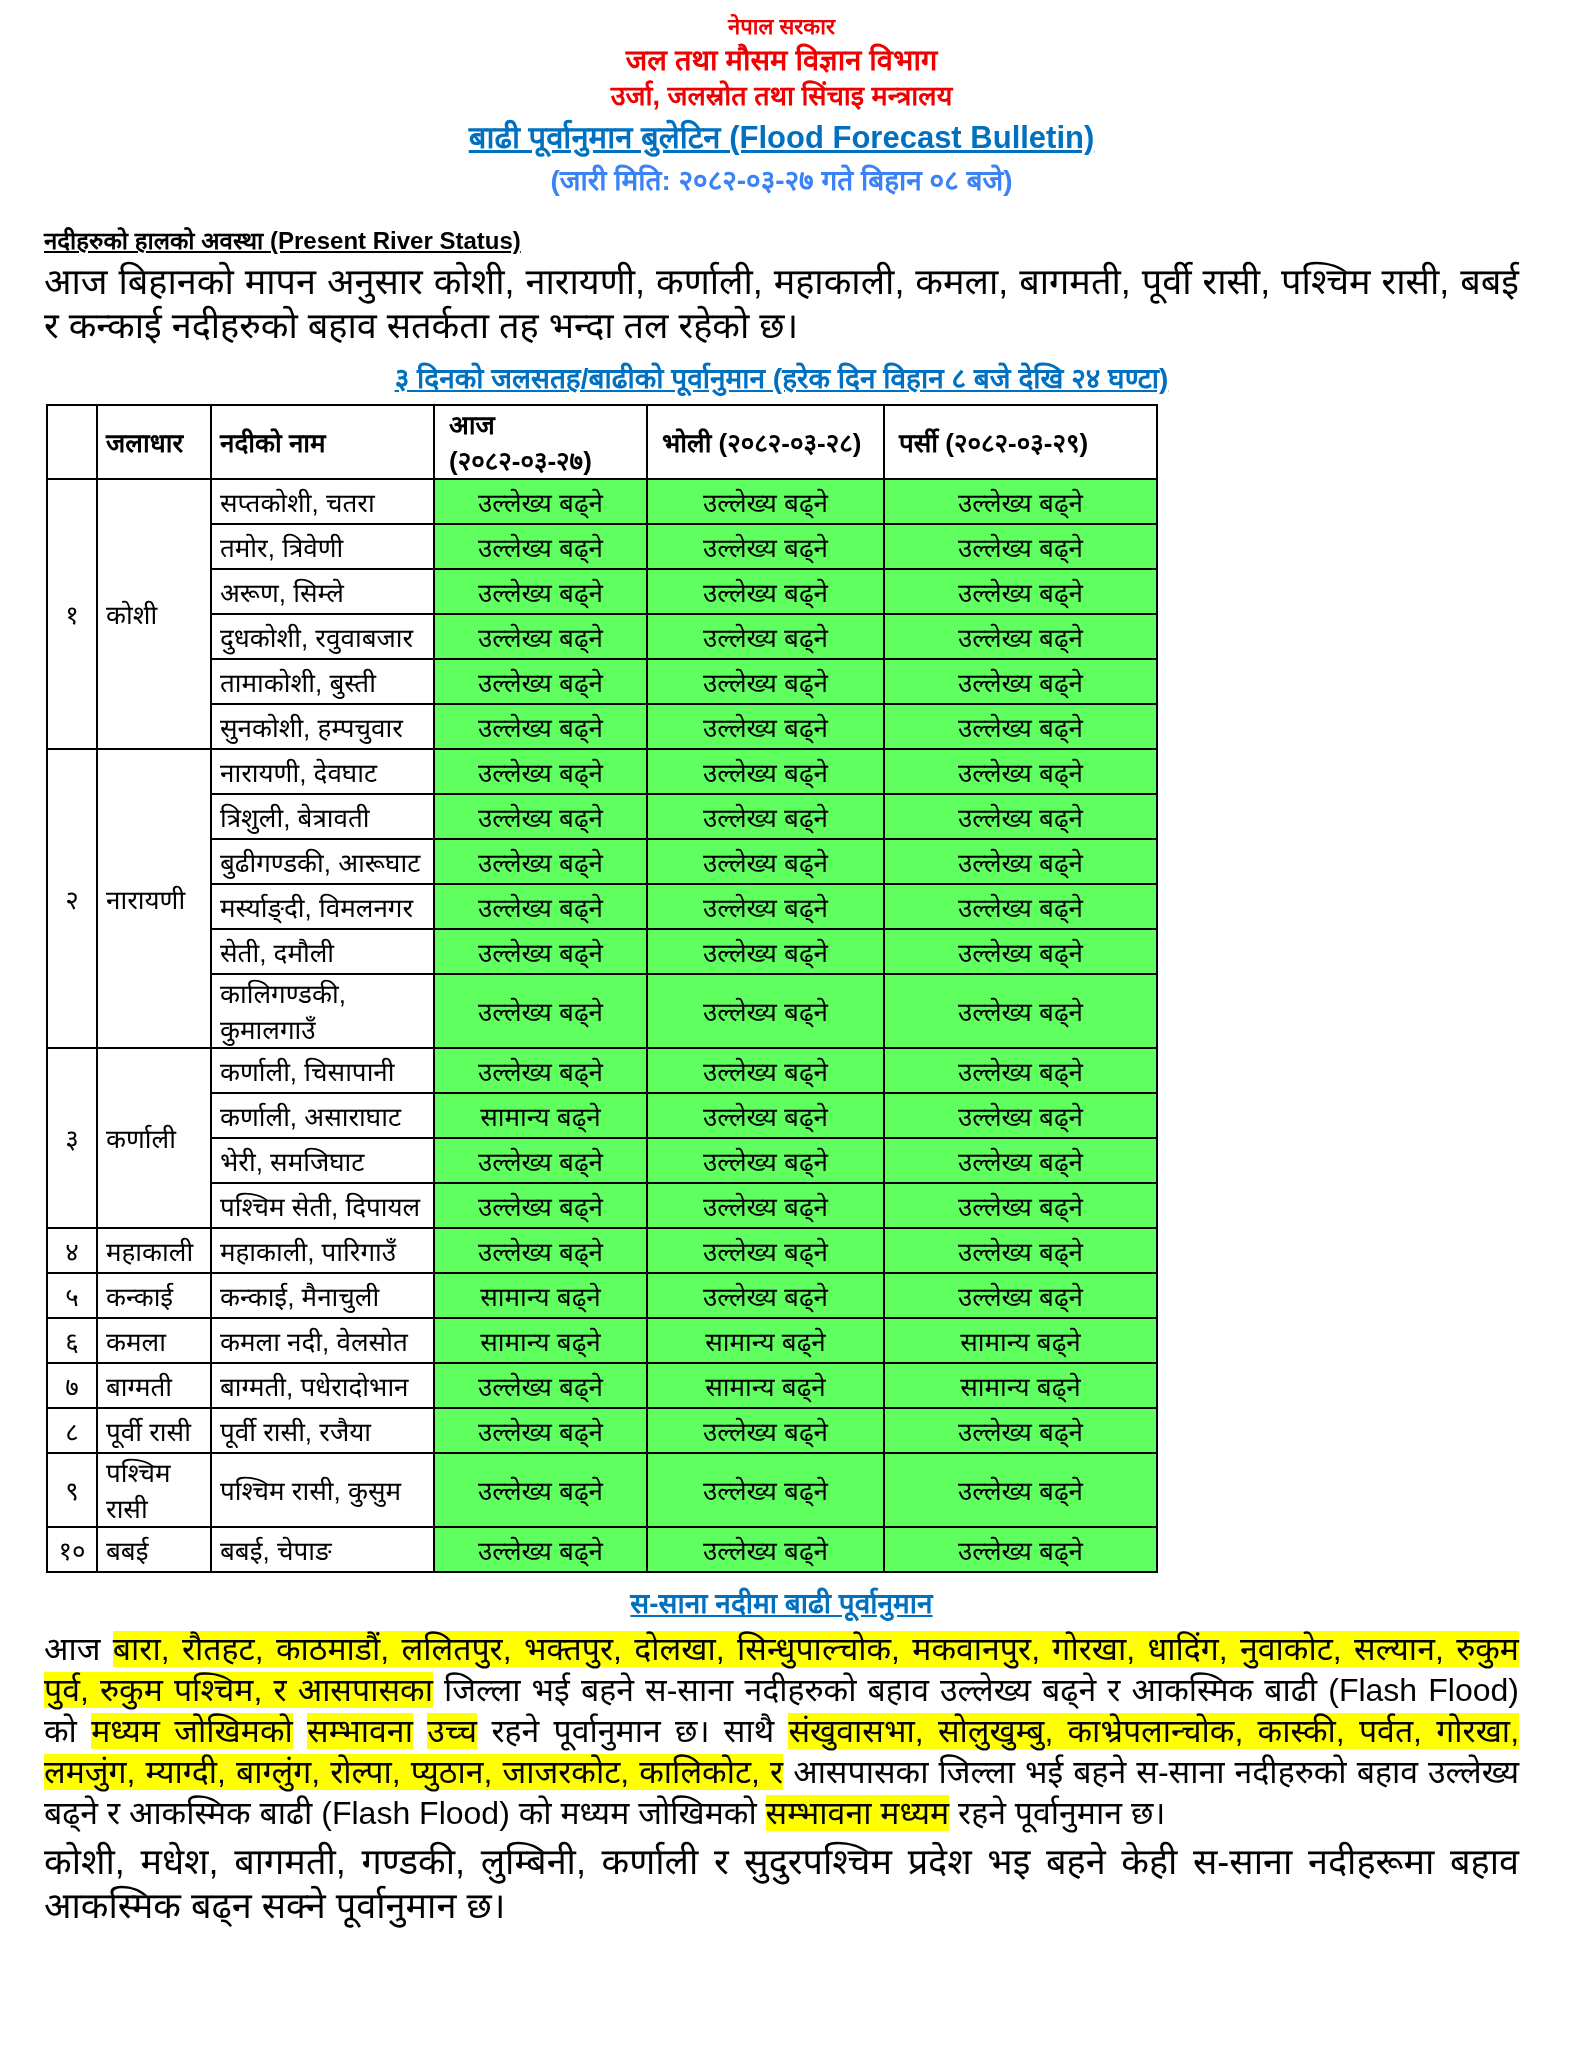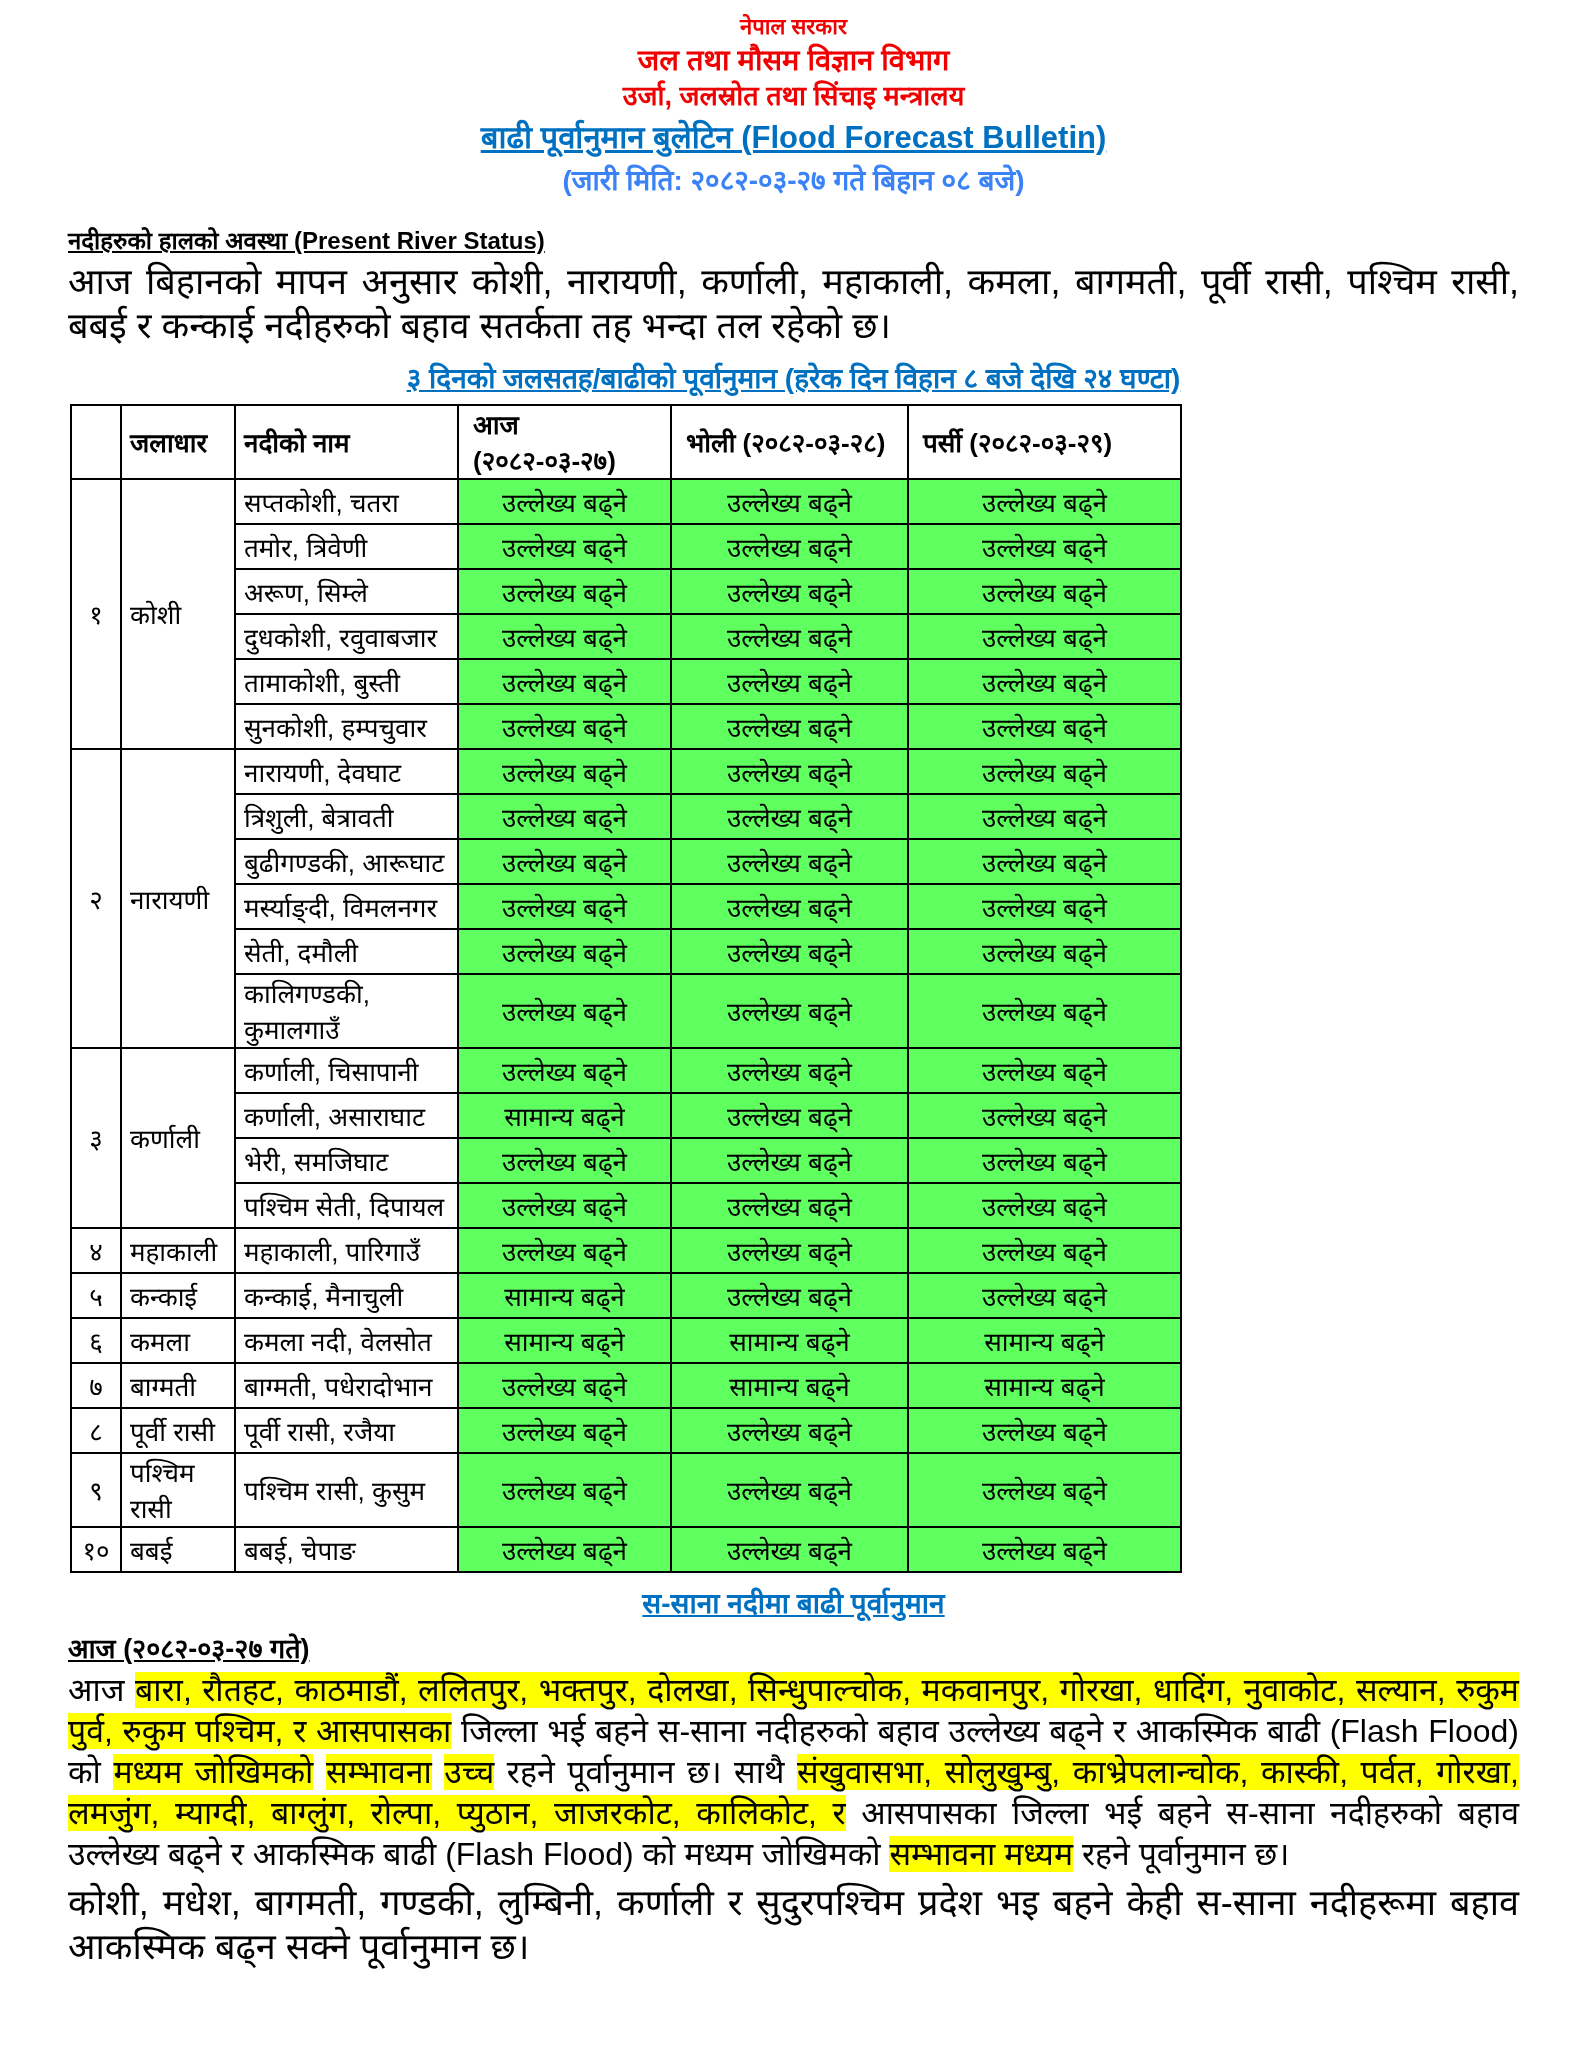--- a/index.html
+++ b/index.html
@@ -1,17 +1,17 @@
 <!DOCTYPE html>
 <html><head>
 <meta charset="utf-8">
 <style>
   html,body{margin:0;padding:0;background:#ffffff;}
   body{width:1583px;min-height:2048px;font-family:"Liberation Sans",sans-serif;color:#000;}
-  .page{padding:12px 64px 40px 68px;}
+  .page{padding:12px 64px 40px 44px;}
   .gov-header{text-align:center;}
   .gov-line{color:#f00000;font-weight:bold;}
   .gov-line-1{font-size:22px;line-height:30px;}
   .gov-line-2{font-size:27px;line-height:35px;}
   .gov-line-3{font-size:29px;line-height:37px;}
   .gov-line-4{font-size:27px;line-height:35px;}
   .doc-title{color:#0070c0;font-size:31px;font-weight:bold;text-decoration:underline;line-height:44px;margin-top:2px;}
   .issue-date{color:#3b82f6;font-size:28px;font-weight:bold;line-height:42px;}
   .section-heading{font-size:24px;font-weight:bold;text-decoration:underline;margin:21px 0 4px 0;}
   .body-par{font-size:36px;line-height:44px;text-align:justify;margin:2px 0 6px 0;}
@@ -223,18 +223,17 @@
           <td class="river">बबई, चेपाङ</td>
           <td class="fc">उल्लेख्य बढ्ने</td>
           <td class="fc">उल्लेख्य बढ्ने</td>
           <td class="fc">उल्लेख्य बढ्ने</td>
         </tr>
       </tbody>
   </table>
 
   <div class="blue-heading">स-साना नदीमा बाढी पूर्वानुमान</div>
 
-  <div class="sub-heading">आज (२०८२-०३-२७ गते)</div>
   <p class="hl-par" id="today-paragraph"><span>आज </span><span class="hl">बारा, रौतहट, काठमाडौं, ललितपुर, भक्तपुर, दोलखा, सिन्धुपाल्चोक, मकवानपुर, गोरखा, धादिंग, नुवाकोट, सल्यान, रुकुम पुर्व, रुकुम पश्चिम, र आसपासका</span><span> जिल्ला भई बहने स-साना नदीहरुको बहाव उल्लेख्य बढ्ने र आकस्मिक बाढी (Flash Flood) को </span><span class="hl">मध्यम जोखिमको</span><span> </span><span class="hl">सम्भावना</span><span> </span><span class="hl">उच्च</span><span> रहने पूर्वानुमान छ।  साथै </span><span class="hl">संखुवासभा, सोलुखुम्बु, काभ्रेपलान्चोक, कास्की, पर्वत, गोरखा, लमजुंग, म्याग्दी, बाग्लुंग, रोल्पा, प्युठान, जाजरकोट, कालिकोट, र</span><span> आसपासका जिल्ला भई बहने स-साना नदीहरुको बहाव उल्लेख्य बढ्ने र आकस्मिक बाढी (Flash Flood) को मध्यम जोखिमको </span><span class="hl">सम्भावना मध्यम</span><span> रहने पूर्वानुमान छ।</span></p>
 
   <p class="body-par">कोशी, मधेश, बागमती, गण्डकी, लुम्बिनी, कर्णाली र सुदुरपश्चिम प्रदेश भइ बहने केही स-साना नदीहरूमा बहाव आकस्मिक बढ्न सक्ने पूर्वानुमान छ।</p>
 
 </div>
 
 </body></html>

